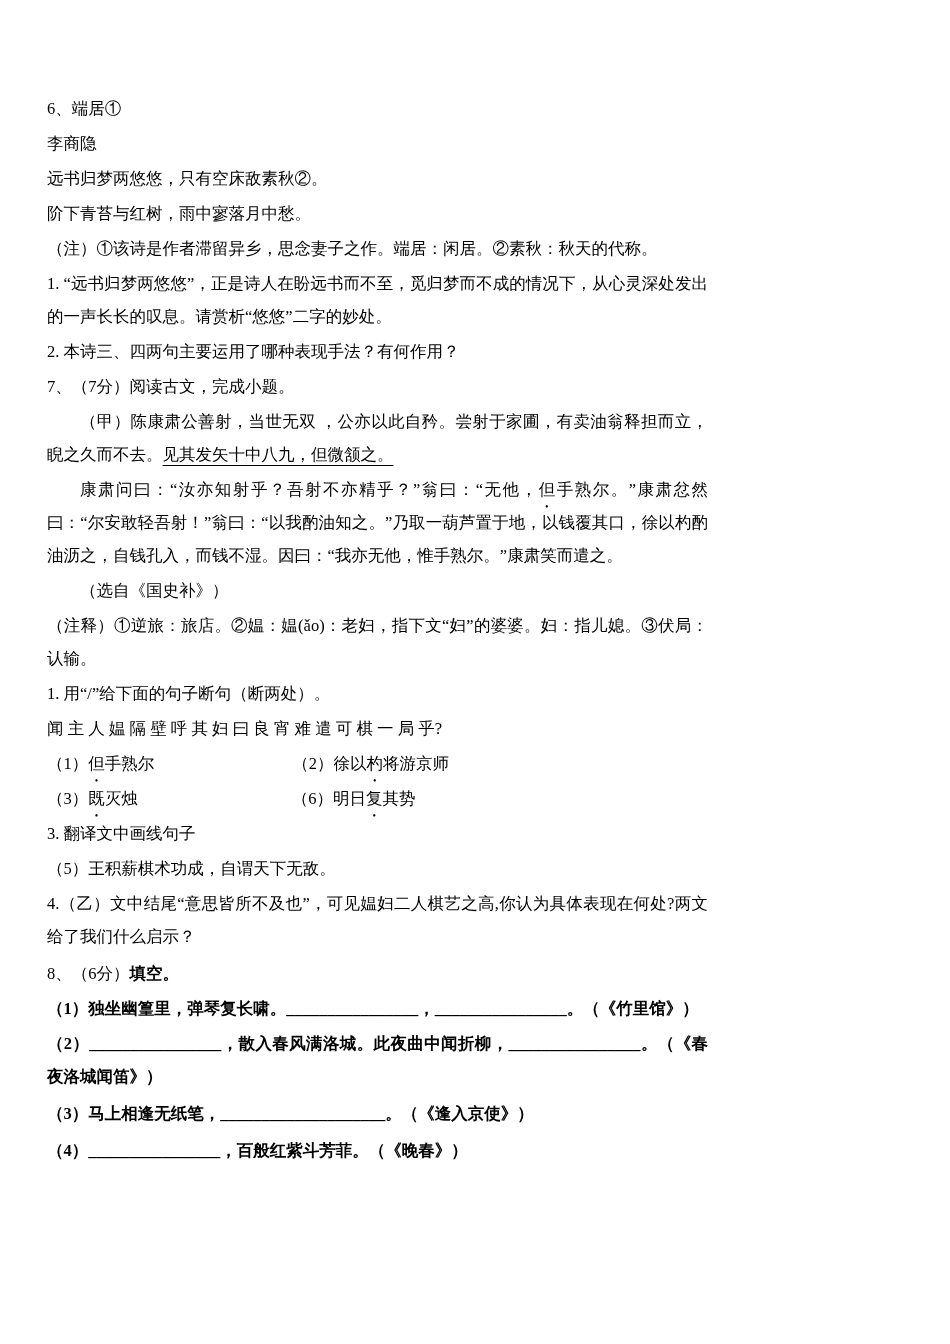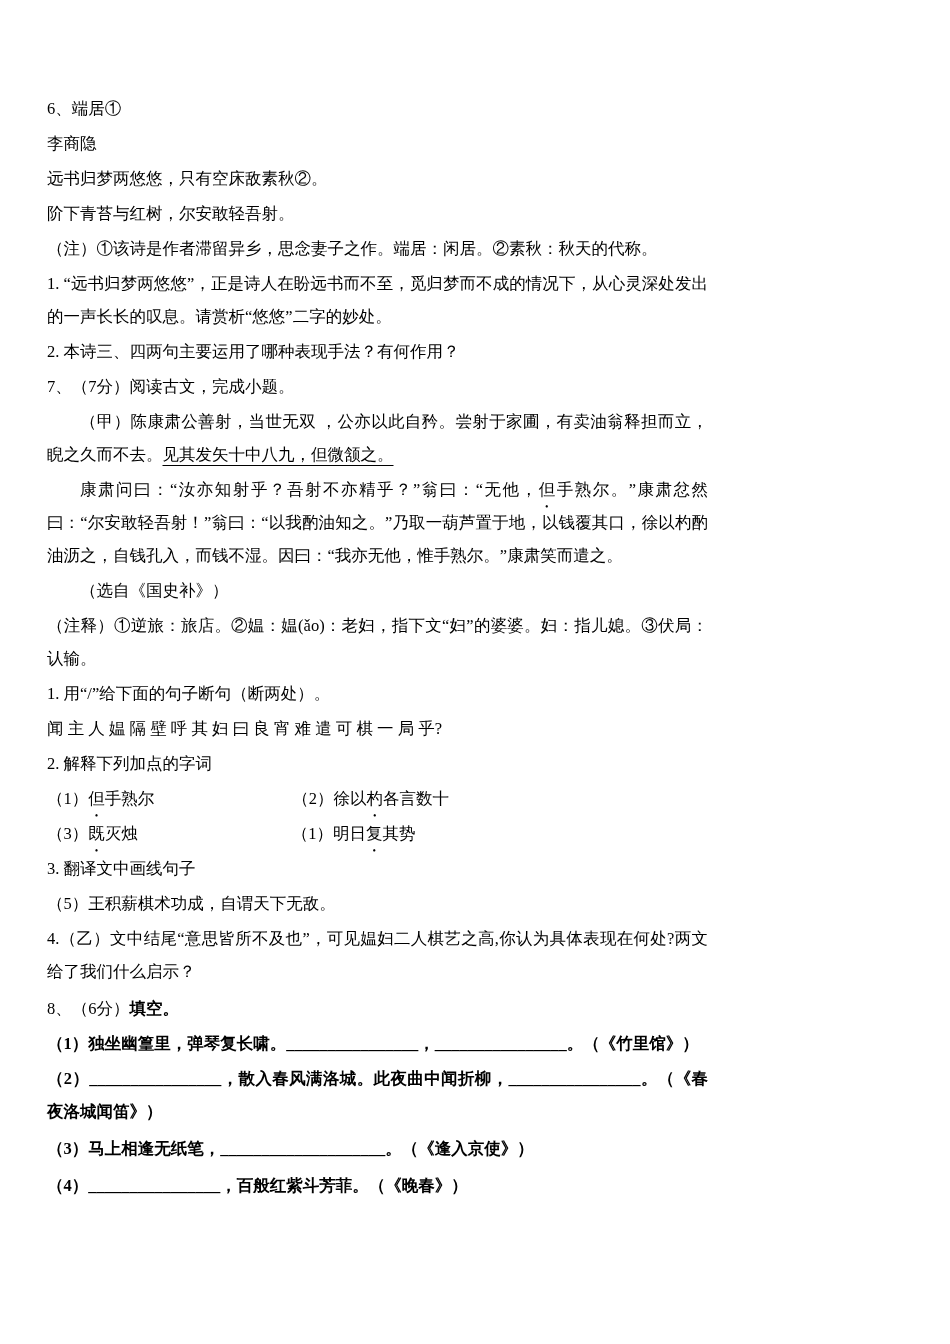--- a/index.html
+++ b/index.html
@@ -60,34 +60,33 @@
   }
 </style>
 </head>
 <body>
 
 <div class="page">
   <div id="doc">
       <div class="para"><span>6、端居①</span></div>
       <div class="para"><span>李商隐</span></div>
       <div class="para"><span> 远书归梦两悠悠，只有空床敌素秋②。</span></div>
-      <div class="para"><span>阶下青苔与红树，尔安敢轻吾射。</span></div>
+      <div class="para"><span>阶下青苔与红树，雨中寥落月中愁。</span></div>
       <div class="para"><span>（注）①该诗是作者滞留异乡，思念妻子之作。端居：闲居。②素秋：秋天的代称。</span></div>
       <div class="para"><span>1. “远书归梦两悠悠”，正是诗人在盼远书而不至，觅归梦而不成的情况下，从心灵深处发出的一声长长的叹息。请赏析“悠悠”二字的妙处。</span></div>
       <div class="para"><span>2. 本诗三、四两句主要运用了哪种表现手法？有何作用？</span></div>
       <div class="para"><span>7、（7分）阅读古文，完成小题。</span></div>
       <div class="para indent"><span>（甲）陈康肃公善射，当世无双 ，公亦以此自矜。尝射于家圃，有卖油翁释担而立，睨之久而不去。</span><span class="ul">见其发矢十中八九，但微颔之。</span></div>
       <div class="para indent"><span>康肃问曰：“汝亦知射乎？吾射不亦精乎？”翁曰：“无他，</span><span class="dot">但</span><span>手熟尔。”康肃忿然曰：“尔安敢轻吾射！”翁曰：“以我酌油知之。”乃取一葫芦置于地，以钱覆其口，徐以杓酌油沥之，自钱孔入，而钱不湿。因曰：“我亦无他，惟手熟尔。”康肃笑而遣之。</span></div>
       <div class="para indent"><span>（选自《国史补》）</span></div>
       <div class="para"><span>（注释）①逆旅：旅店。②媪：媪(ǎo)：老妇，指下文“妇”的婆婆。妇：指儿媳。③伏局：认输。</span></div>
       <div class="para"><span>1. 用“/”给下面的句子断句（断两处）。</span></div>
       <div class="para"><span>闻 主 人 媪 隔 壁 呼 其 妇 曰 良 宵 难 遣 可 棋 一 局 乎?</span></div>
-      <div class="para"><span>2. 解释下列加点的字词</span></div>
-      <div class="para"><span>（1）</span><span class="dot">但</span><span>手熟尔</span><span class="gap" style="width: 138px;"></span><span>（2）徐以</span><span class="dot">杓</span><span>各言数十</span></div>
-      <div class="para"><span>（3）</span><span class="dot">既</span><span>灭烛</span><span class="gap" style="width: 154px;"></span><span>（1）明日</span><span class="dot">复</span><span>其势</span></div>
+      <div class="para"><span>（1）</span><span class="dot">但</span><span>手熟尔</span><span class="gap" style="width: 138px;"></span><span>（2）徐以</span><span class="dot">杓</span><span>将游京师</span></div>
+      <div class="para"><span>（3）</span><span class="dot">既</span><span>灭烛</span><span class="gap" style="width: 154px;"></span><span>（6）明日</span><span class="dot">复</span><span>其势</span></div>
       <div class="para" style="margin-top: 0;"><span>3. 翻译文中画线句子</span></div>
       <div class="para"><span>（5）王积薪棋术功成，自谓天下无敌。</span></div>
       <div class="para"><span>4.（乙）文中结尾“意思皆所不及也”，可见媪妇二人棋艺之高,你认为具体表现在何处?两文给了我们什么启示？</span></div>
       <div class="para" style="margin-top: 4px;"><span>8、（6分）</span><span class="bold">填空。</span></div>
       <div class="para" style=""><span class="bold">（1）独坐幽篁里，弹琴复长啸。________________，________________。（《竹里馆》）</span></div>
       <div class="para" style=""><span class="bold">（2）________________，散入春风满洛城。此夜曲中闻折柳，________________。（《春夜洛城闻笛》）</span></div>
       <div class="para" style="margin-top: 4px;"><span class="bold">（3）马上相逢无纸笔，____________________。（《逢入京使》）</span></div>
       <div class="para" style="margin-top: 4px;"><span class="bold">（4）________________，百般红紫斗芳菲。（《晚春》）</span></div>
     </div>
 </div>

